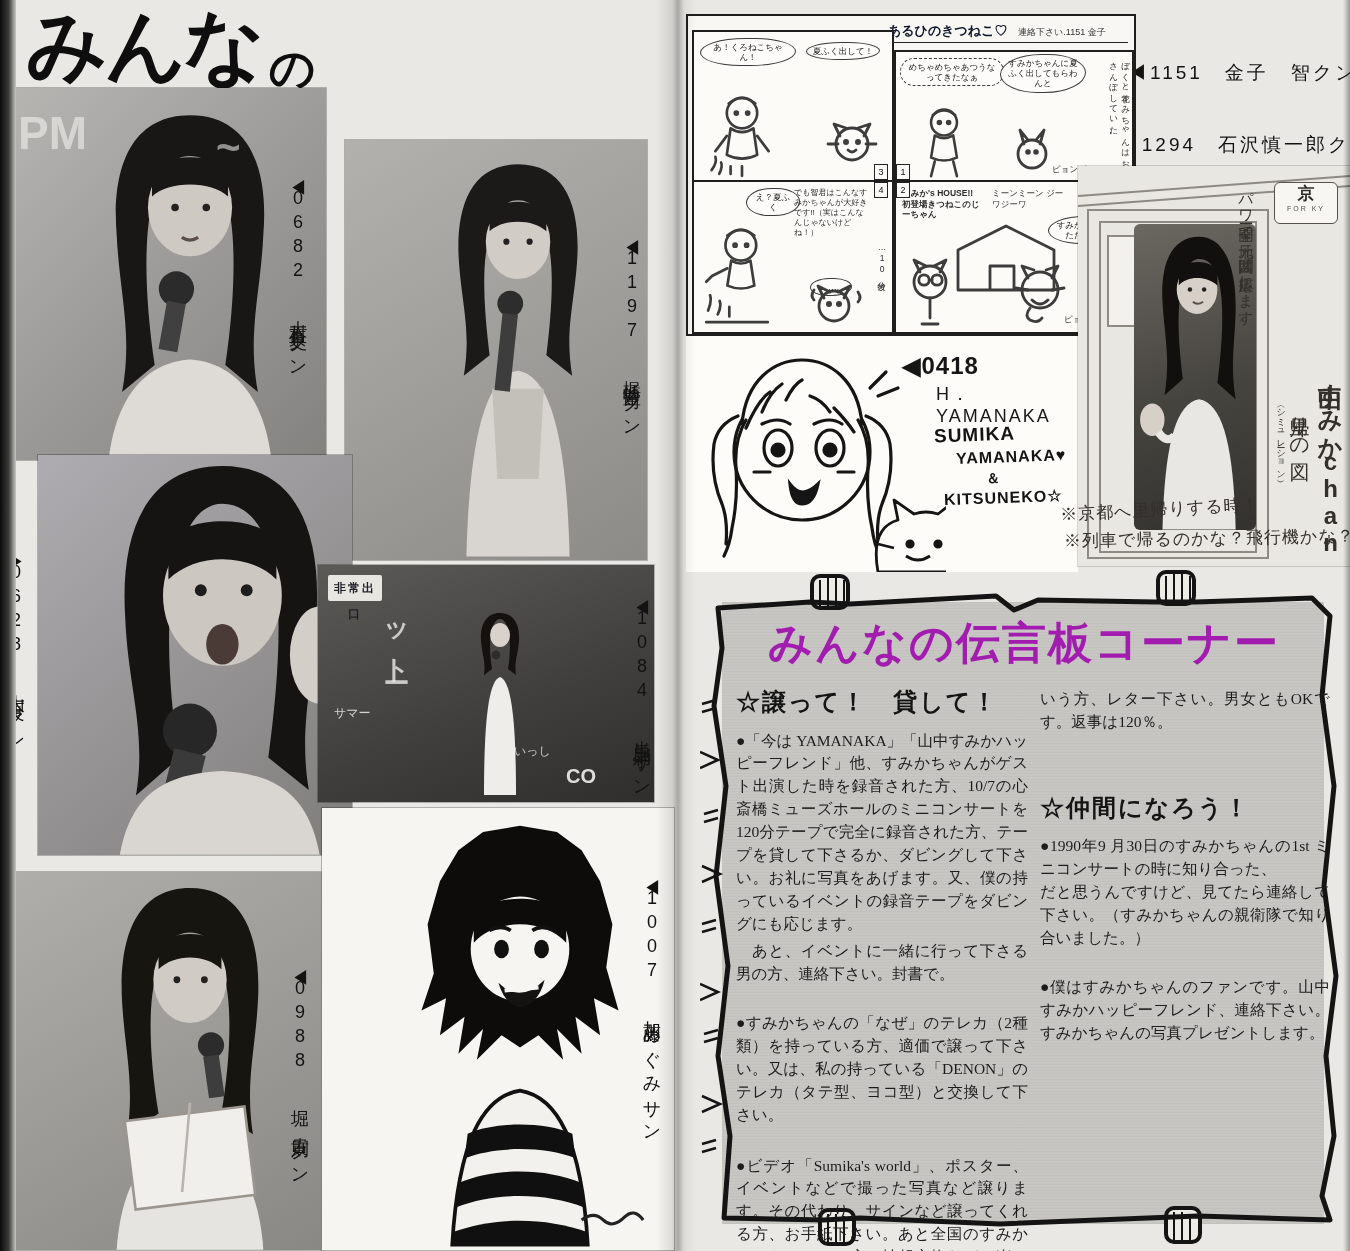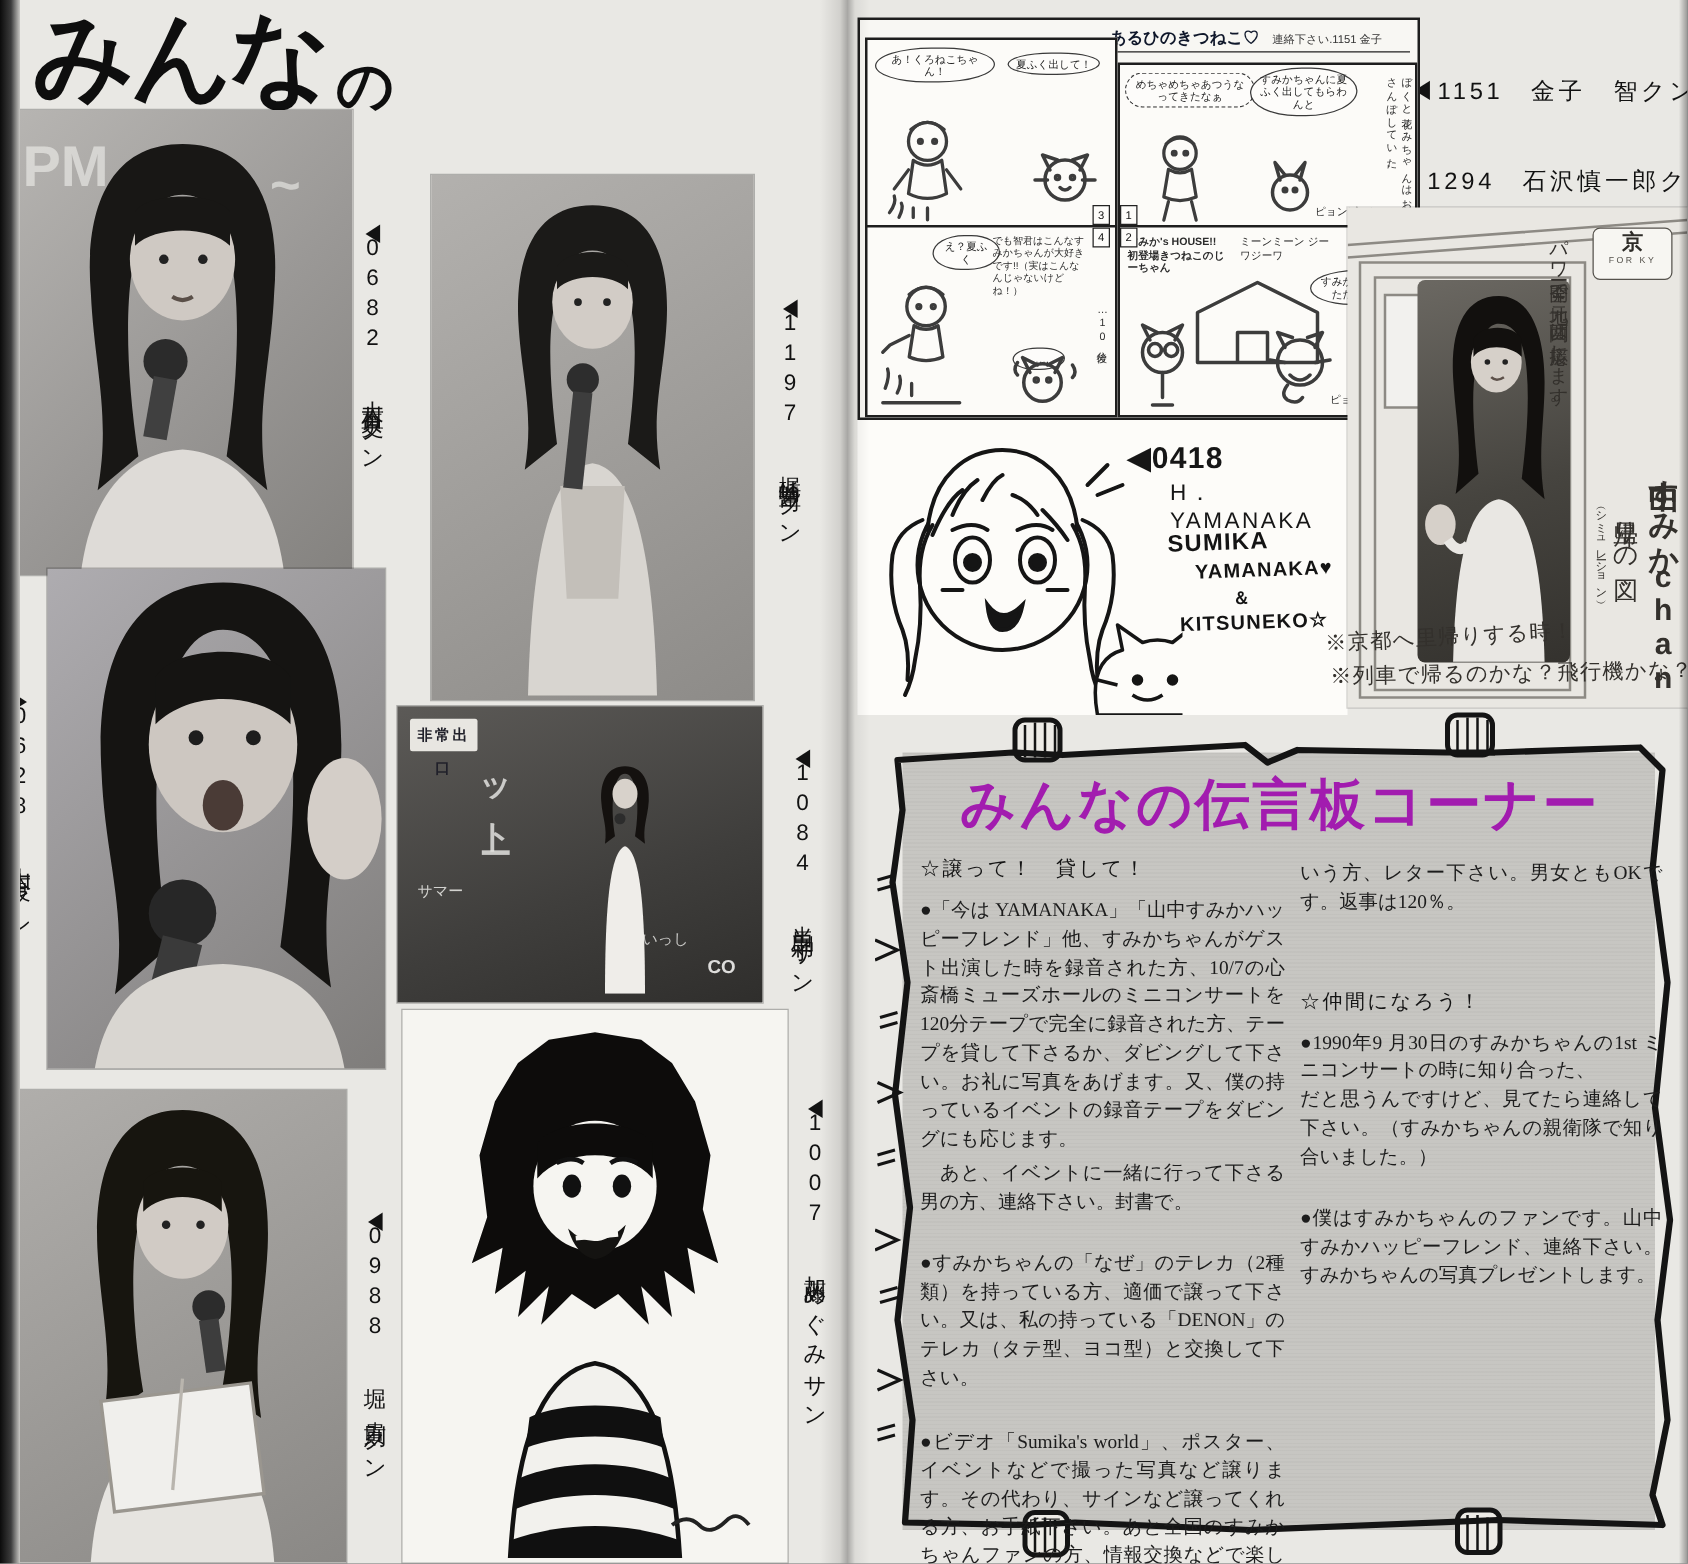--- a/index.html
+++ b/index.html
@@ -1,21 +1,21 @@
 <!DOCTYPE html>
 <html><head>
 <meta charset="utf-8">
 <style>
   html,body{margin:0;padding:0;background:#555;}
   .page{position:relative;width:1350px;height:1251px;background:#e9e8e4;overflow:hidden;
         font-family:"Liberation Sans",sans-serif;color:#161616;}
   .abs{position:absolute;}
   
   .photo{position:absolute;overflow:hidden;background:linear-gradient(135deg,#b7b5b2 0%,#9a9896 55%,#84827f 100%);
-         box-shadow:0 0 0 1px rgba(0,0,0,.25);}
+         box-shadow:0 0 0 1px rgba(0,0,0,.25);padding-left:44px;}
   .photo svg{display:block;width:100%;height:100%;}
   .photo-dark{background:linear-gradient(160deg,#5c5a57 0%,#3f3e3c 60%,#2f2e2c 100%);}
   .photo-art{background:#f6f5f1;}
   .bgtxt{position:absolute;color:rgba(245,245,242,.55);font-weight:700;}
   
   .vcap{position:absolute;writing-mode:vertical-rl;text-orientation:upright;font-size:18px;
         letter-spacing:4px;color:#121212;font-weight:500;white-space:nowrap;}
   .hcap{position:absolute;font-size:19px;letter-spacing:3px;color:#121212;font-weight:500;white-space:nowrap;}
   
   .comic{position:absolute;background:#f8f7f3;border:2px solid #1e1e1e;}
@@ -38,21 +38,21 @@
   .note{position:absolute;font-size:17px;color:#33302c;letter-spacing:1px;white-space:nowrap;}
   
   .board{position:absolute;}
   .board-fill{position:absolute;left:22px;top:46px;width:602px;height:622px;background:#c7c6c2;
         background-image:repeating-linear-gradient(0deg,rgba(0,0,0,.025) 0 1px,transparent 1px 3px);}
   .board-title{position:absolute;left:44px;top:58px;width:560px;text-align:center;font-size:44px;
         font-weight:900;letter-spacing:2px;color:#a21caf;}
   .bcol{position:absolute;top:128px;width:292px;font-family:"Liberation Serif",serif;
         font-size:15.5px;line-height:1.48;color:#1c1c1c;text-align:justify;}
   .bcol p{margin:0 0 10px;}
-  .bhead{font-family:"Liberation Sans",sans-serif;font-size:16px;font-weight:400;
+  .bhead{font-family:"Liberation Sans",sans-serif;font-size:24px;font-weight:700;
          letter-spacing:2px;margin:0 0 10px;color:#141414;}
   .shadow-gutter{position:absolute;left:656px;top:0;width:40px;height:100%;
         background:linear-gradient(90deg,rgba(0,0,0,0),rgba(0,0,0,.10) 40%,rgba(0,0,0,.28) 55%,rgba(0,0,0,.06) 70%,rgba(0,0,0,0));}
   .spine{position:absolute;left:0;top:0;width:16px;height:100%;
         background:linear-gradient(90deg,#0b0b0b,#3c3c3c 55%,#c9c8c4);}
   .edge-r{position:absolute;right:0;top:0;width:7px;height:100%;
         background:linear-gradient(270deg,rgba(0,0,0,.35),rgba(0,0,0,0));}
   .title-row{position:absolute;left:26px;top:2px;display:flex;align-items:flex-start;color:#0e0e0e;}
   .t-pre{font-size:80px;font-weight:900;letter-spacing:-3px;line-height:1.1;}
   .t-no{font-size:46px;font-weight:900;margin:36px 4px 0 6px;}
@@ -113,21 +113,21 @@
       <path d="M14,148 C18,126 30,118 52,117 C72,118 84,126 88,148 Z" fill="#d9d6d1"></path>
     </svg>
   </div>
 
   <div class="photo photo-dark" style="left:318px;top:565px;width:292px;height:237px;">
     <div class="abs" style="left:10px;top:10px;width:54px;height:26px;background:#e8e6e1;border-radius:2px;
          font-size:12px;font-weight:700;letter-spacing:2px;line-height:26px;text-align:center;color:#20202a;">非常出口</div>
     <span class="abs" style="left:62px;top:44px;writing-mode:vertical-rl;text-orientation:upright;font-size:26px;color:rgba(235,235,232,.8);font-weight:700;">ットー</span>
     <span class="abs" style="left:16px;top:140px;font-size:12px;color:rgba(235,235,232,.85);">サマー</span>
     <span class="abs" style="left:196px;top:178px;font-size:12px;color:rgba(235,235,232,.8);">いっし</span>
-    <span class="abs" style="left:248px;top:200px;font-size:15px;font-weight:700;color:rgba(240,240,238,.9);">CO</span>
+    <span class="abs" style="left:248px;top:200px;font-size:20px;font-weight:700;color:rgba(240,240,238,.9);">CO</span>
     <svg class="abs" style="left:142px;top:40px;width:80px;height:190px;" viewBox="0 0 40 95">
       <path d="M20,4 C13,4 10,10 10.5,18 C11,25 13,28 12,35 L16,32 C15,26 14.7,19 15.5,15 C16.5,9 18,7 20,7 C22,7 23.5,9 24.5,15 C25.3,19 25,26 24,32 L28,35 C27,28 29,25 29.5,18 C30,10 27,4 20,4" fill="#14110f"></path>
       <ellipse cx="20" cy="15" rx="5" ry="6" fill="#d8d2cb"></ellipse>
       <path d="M12,95 C12,60 14,38 20,36 C26,38 28,60 28,95 Z" fill="#efede9"></path>
       <circle cx="18" cy="25" r="2.2" fill="#2c2c2c"></circle>
     </svg>
   </div>
 
   <div class="photo" style="left:15px;top:872px;width:262px;height:378px;background:linear-gradient(150deg,#b0aeab,#8a8885);">
     <svg viewBox="0 0 100 144">

